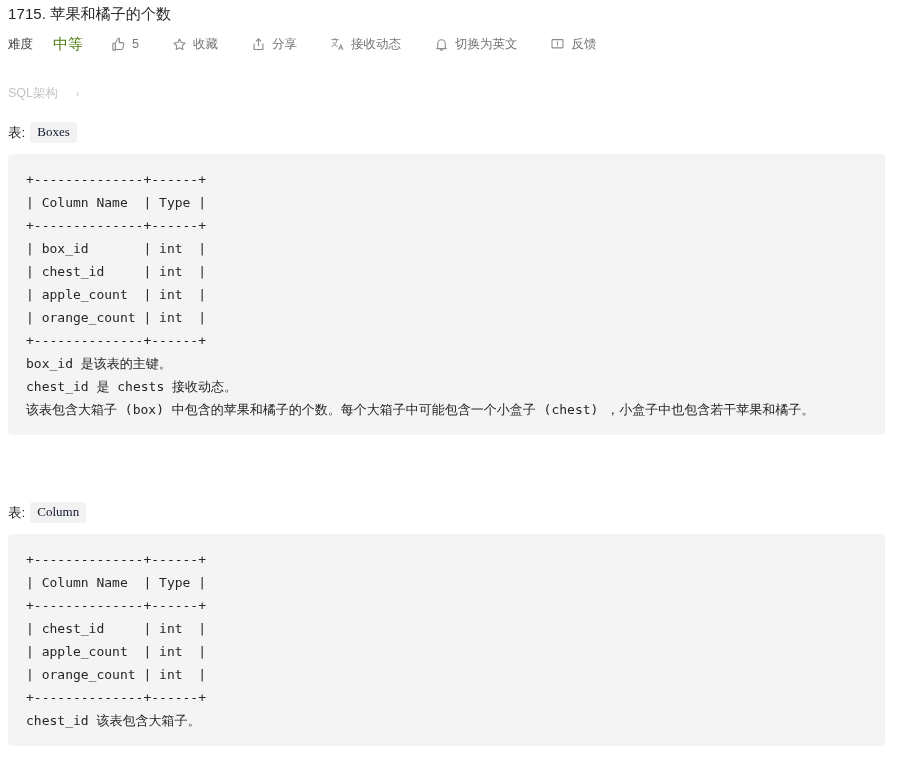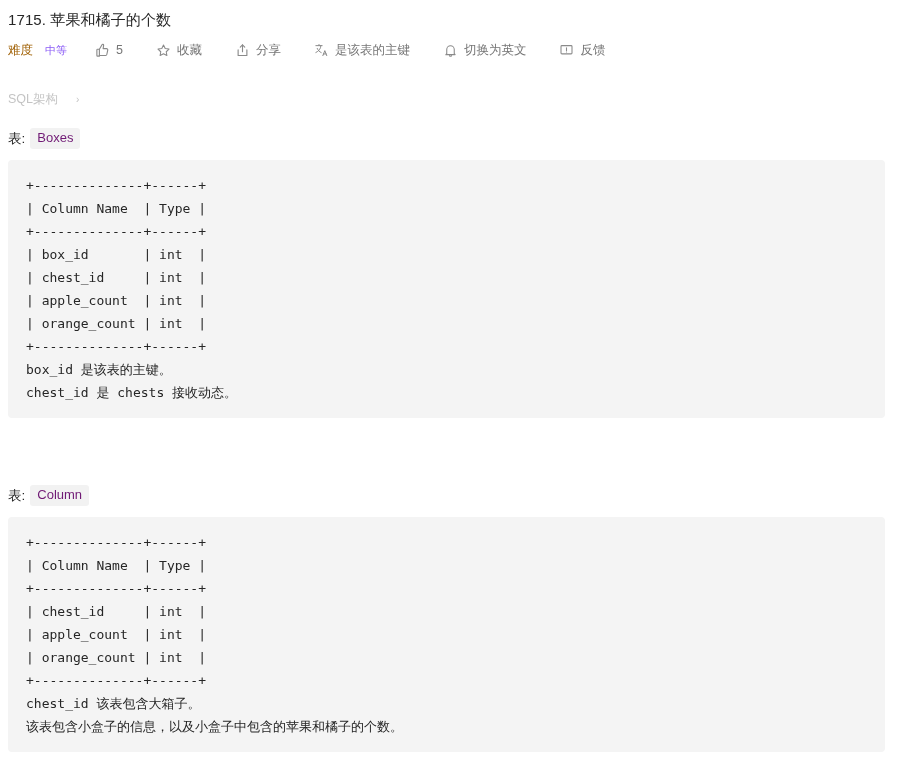--- a/index.html
+++ b/index.html
@@ -18,46 +18,46 @@
 
   .page {
     padding: 0 0 0 8px;
   }
 
   
   .title {
     font-size: 15px;
     line-height: 21px;
     color: #262626;
-    padding-top: 9px;
+    padding-top: 3px;
     letter-spacing: 0.1px;
   }
 
   
   .meta-bar {
     display: flex;
     align-items: center;
     height: 28px;
     margin-top: 6px;
     font-size: 12.5px;
     color: #767676;
     white-space: nowrap;
   }
   .meta-group {
     display: flex;
     align-items: center;
   }
   .meta-label {
-    color: #a16207;
+    color: #404040;
     font-size: 12.5px;
   }
   .difficulty-value {
-    color: #8b5cf6;
-    font-size: 11px;
-    margin-left: 12px;
+    color: #4d7c0f;
+    font-size: 15px;
+    margin-left: 20px;
   }
   .meta-item {
     display: flex;
     align-items: center;
     gap: 6px;
     color: #767676;
     font-size: 12.5px;
     cursor: pointer;
   }
   .sp-1 { width: 28px; }
@@ -95,23 +95,23 @@
     font-size: 13.5px;
     color: #262626;
     display: flex;
     align-items: center;
   }
   .table-head .lbl { margin-right: 5px; }
   .code-chip {
     background: #f2f2f2;
     border-radius: 3px;
     padding: 2px 7px 3px 7px;
-    font-family: Liberation Sans, sans-serif;
+    font-family: Liberation Serif, serif;
     font-size: 13px;
-    color: #701a75;
+    color: #0f172a;
     line-height: 16px;
   }
 
   
   .code-block {
     margin-top: 11px;
     margin-right: 22px;
     background: #f4f4f4;
     border-radius: 4px;
     padding: 14px 18px 14px 18px;
@@ -183,21 +183,21 @@
       <span class="ico">
         <svg viewBox="0 0 24 24" width="16" height="16" fill="none" stroke="currentColor" stroke-width="1.6" stroke-linecap="round" stroke-linejoin="round">
           <path d="M3 5h10"></path>
           <path d="M8 3.2V5"></path>
           <path d="M11 5c0 5-3.4 9-8 11"></path>
           <path d="M5.2 9.5c1.5 3.3 3.6 5.4 6.3 6.6"></path>
           <path d="M14.2 21l3.1-8 3.1 8"></path>
           <path d="M15.2 18.3h4.2"></path>
         </svg>
       </span>
-      <span>是该表的主键</span>
+      <span>接收动态</span>
     </div>
 
     <div class="sp-2"></div>
 
     <div class="meta-item">
       <span class="ico">
         <svg viewBox="0 0 24 24" width="15" height="15" fill="none" stroke="currentColor" stroke-width="1.7" stroke-linecap="round" stroke-linejoin="round">
           <path d="M6 17V10.5a6 6 0 0 1 12 0V17l1.4 1.6H4.6z"></path>
           <path d="M10.3 20.2a2 2 0 0 0 3.4 0"></path>
         </svg>
@@ -233,32 +233,32 @@
   <div class="code-block"><span>+--------------+------+
 | Column Name  | Type |
 +--------------+------+
 | box_id       | int  |
 | chest_id     | int  |
 | apple_count  | int  |
 | orange_count | int  |
 +--------------+------+</span>
 <span>box_id 是该表的主键。</span>
 <span>chest_id 是 chests 接收动态。</span>
-</div>
+<div class="wrapline">该表包含大箱子 (box) 中包含的苹果和橘子的个数。每个大箱子中可能包含一个小盒子 (chest) ，小盒子中也包含若干苹果和橘子。</div></div>
 
   <div class="gap-lg"></div>
 
   <div class="table-head">
     <span class="lbl">表:</span>
     <span class="code-chip">Column</span>
   </div>
 
   <div class="code-block"><span>+--------------+------+
 | Column Name  | Type |
 +--------------+------+
 | chest_id     | int  |
 | apple_count  | int  |
 | orange_count | int  |
 +--------------+------+</span>
 <span>chest_id 该表包含大箱子。</span>
-<div class="wrapline">该表包含小盒子的信息，以及小盒子中包含的苹果和橘子的个数。</div></div>
-
 </div>
 
+</div>
+
 </body></html>

